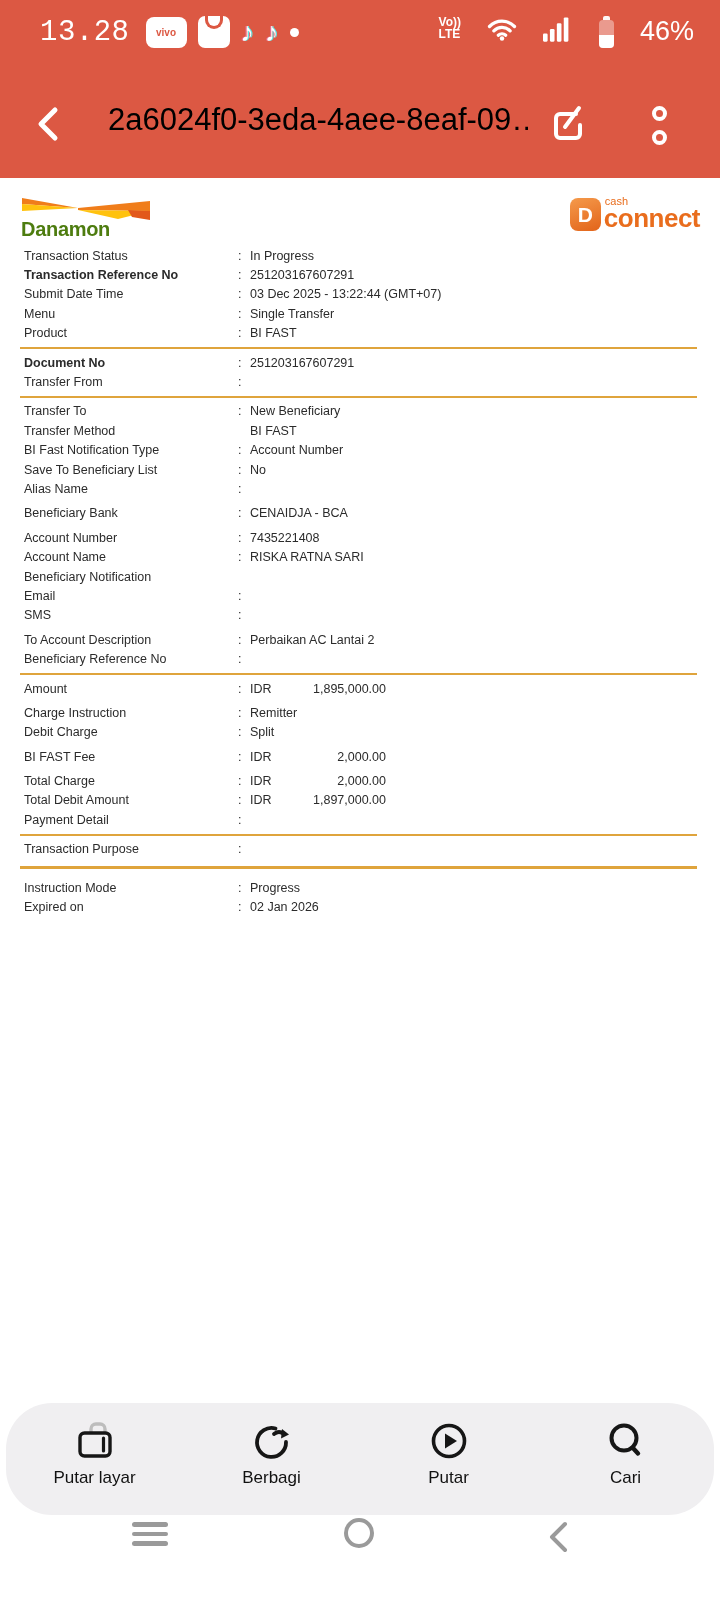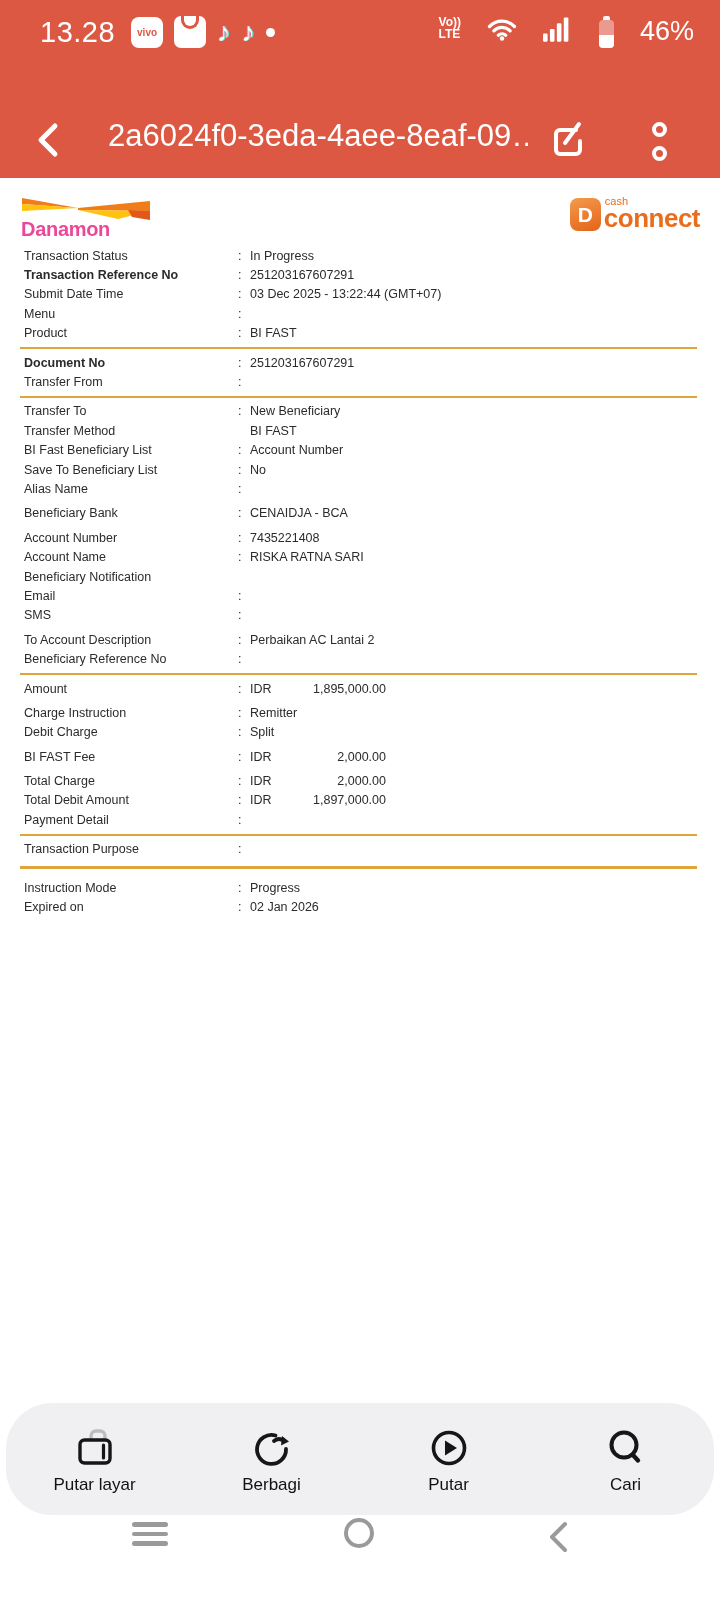--- a/index.html
+++ b/index.html
@@ -14,59 +14,59 @@
   .top-region {
     position:absolute; left:0; top:0; width:720px; height:178px;
     background:#dc5843;
   }
   
   .status-bar {
     position:absolute; left:0; top:0; width:720px; height:64px;
     display:flex; align-items:center; color:#fff;
     padding:0 26px 0 40px;
   }
-  .sb-time { font-size:29px; letter-spacing:.5px; }
+  .sb-time { font-size:29px; letter-spacing:.5px;font-family:Liberation Mono, monospace; }
   .sb-icons { display:flex; align-items:center; gap:11px; margin-left:16px; }
   .vivo-badge {
-    width:32px; height:31px; background:#fff; border-radius:8px;
+    width:41px; height:31px; background:#fff; border-radius:8px;
     display:flex; align-items:center; justify-content:center;
     color:#dc5843; font-size:10px; font-weight:bold;
   }
   .bag-badge { width:32px; height:32px; background:#fff; border-radius:7px; position:relative; }
   .bag-badge .handle {
     position:absolute; left:7px; top:-1px; width:18px; height:14px;
     border:3.5px solid #dc5843; border-top:none;
     border-radius:0 0 10px 10px;
   }
   .tiktok-note { font-size:27px; line-height:27px; color:#fff;
     text-shadow:1.2px 0 0 #59e8e6, -1.2px 0 0 #e86a8a; }
   .sb-dot { width:9px; height:9px; border-radius:50%; background:#fff; }
   .sb-right { margin-left:auto; display:flex; align-items:flex-start; gap:26px; }
   .volte { font-size:12px; font-weight:bold; line-height:12px; text-align:left; }
   .sb-batt-pct { font-size:27px; }
   .battery { width:15px; height:32px; position:relative; }
   .battery .cap { position:absolute; top:0; left:4px; width:7px; height:4px; background:rgba(255,255,255,.95); border-radius:2px 2px 0 0; }
   .battery .body { position:absolute; top:4px; left:0; width:15px; height:28px; border-radius:4px; background:rgba(255,255,255,.4); overflow:hidden; }
   .battery .fill { position:absolute; bottom:0; left:0; width:100%; height:46%; background:#ffffff; }
   
-  .app-header { position:absolute; left:0; top:104px; width:720px; height:72px; color:#ffffff; }
+  .app-header { position:absolute; left:0; top:88px; width:720px; height:72px; color:#000000; }
   .back-btn { position:absolute; left:28px; top:14px; width:44px; height:44px; }
   .hdr-title {
     position:absolute; left:108px; top:14px; width:420px;
     font-size:31px; font-weight:500; white-space:nowrap; overflow:hidden;
   }
   .edit-btn { position:absolute; right:130px; top:12px; width:46px; height:46px; }
   .more-btn { position:absolute; right:48px; top:12px; width:26px; height:50px;
     display:flex; flex-direction:column; align-items:center; justify-content:center; gap:9px; }
   .more-btn .ring { width:15px; height:15px; border:4.5px solid #fff; border-radius:50%; }
   
   .doc { position:absolute; left:0; top:178px; width:720px; height:1222px; background:#fff; }
   .danamon-logo { position:absolute; left:20px; top:14px; width:135px; height:54px; }
   .danamon-word { position:absolute; left:1px; top:26px; font-size:20px; font-weight:bold;
-    color:#ec4899; letter-spacing:-.3px; }
+    color:#4d7c0f; letter-spacing:-.3px; }
   .cashconnect { position:absolute; right:20px; top:18px; display:flex; align-items:flex-end; }
   .cc-badge { width:31px; height:33px; border-radius:8px;
     background:linear-gradient(160deg,#f59a4b,#e2641a);
     color:#fff; font-size:21px; font-weight:bold;
     display:flex; align-items:center; justify-content:center; margin-right:3px; }
   .cc-text { display:flex; flex-direction:column; line-height:1; }
   .cc-cash { color:#e96d1d; font-size:11px; margin-bottom:0px; margin-left:1px; }
   .cc-connect { color:#e96d1d; font-size:26px; font-weight:bold; letter-spacing:-.5px; margin-top:-2px; }
   
   .rows { position:absolute; left:0; top:68px; width:720px; color:#2b2b2b; }
@@ -79,21 +79,21 @@
   .val.money { display:flex; flex:none; width:136px; }
   .amt { flex:1; text-align:right; }
   .divider { height:2px; background:#dfa43c; margin:4px 23px 4px 20px; }
   .divider.thick { height:3px; margin-top:7px; margin-bottom:9px; }
   
   .toolbar {
     position:absolute; left:6px; top:1403px; width:708px; height:112px;
     background:#f0eff1; border-radius:46px;
     display:flex;
   }
-  .tool-item { flex:1; display:flex; flex-direction:column; align-items:center; padding-top:22px; }
+  .tool-item { flex:1; display:flex; flex-direction:column; align-items:center; padding-top:15px; }
   .tool-icon { width:46px; height:46px; display:flex; align-items:center; justify-content:center; }
   .tool-label { font-size:17px; color:#111; margin-top:4px; }
   
   .navbar { position:absolute; left:0; top:1516px; width:720px; height:50px; }
   .nav-menu { position:absolute; left:132px; top:6px; display:flex; flex-direction:column; gap:5px; }
   .nav-menu span { width:36px; height:4.5px; border-radius:2.5px; background:#9a9a9a; }
   .nav-home { position:absolute; left:344px; top:2px; width:30px; height:30px;
     border:4px solid #9a9a9a; border-radius:50%; }
   .nav-back { position:absolute; left:546px; top:4px; }
 </style>
@@ -193,20 +193,21 @@
         <span class="val">251203167607291</span>
       </div>
       <div class="row">
         <span class="lab">Submit Date Time</span>
         <span class="colon">:</span>
         <span class="val">03 Dec 2025 - 13:22:44 (GMT+07)</span>
       </div>
       <div class="row">
         <span class="lab">Menu</span>
         <span class="colon">:</span>
+        <span class="val">Single Transfer</span>
       </div>
       <div class="row">
         <span class="lab">Product</span>
         <span class="colon">:</span>
         <span class="val">BI FAST</span>
       </div>
       <div class="divider"></div>
       <div class="row bold">
         <span class="lab">Document No</span>
         <span class="colon">:</span>
@@ -221,21 +222,21 @@
         <span class="lab">Transfer To</span>
         <span class="colon">:</span>
         <span class="val">New Beneficiary</span>
       </div>
       <div class="row">
         <span class="lab">Transfer Method</span>
         <span class="colon"></span>
         <span class="val">BI FAST</span>
       </div>
       <div class="row">
-        <span class="lab">BI Fast Beneficiary List</span>
+        <span class="lab">BI Fast Notification Type</span>
         <span class="colon">:</span>
         <span class="val">Account Number</span>
       </div>
       <div class="row">
         <span class="lab">Save To Beneficiary List</span>
         <span class="colon">:</span>
         <span class="val">No</span>
       </div>
       <div class="row">
         <span class="lab">Alias Name</span>

